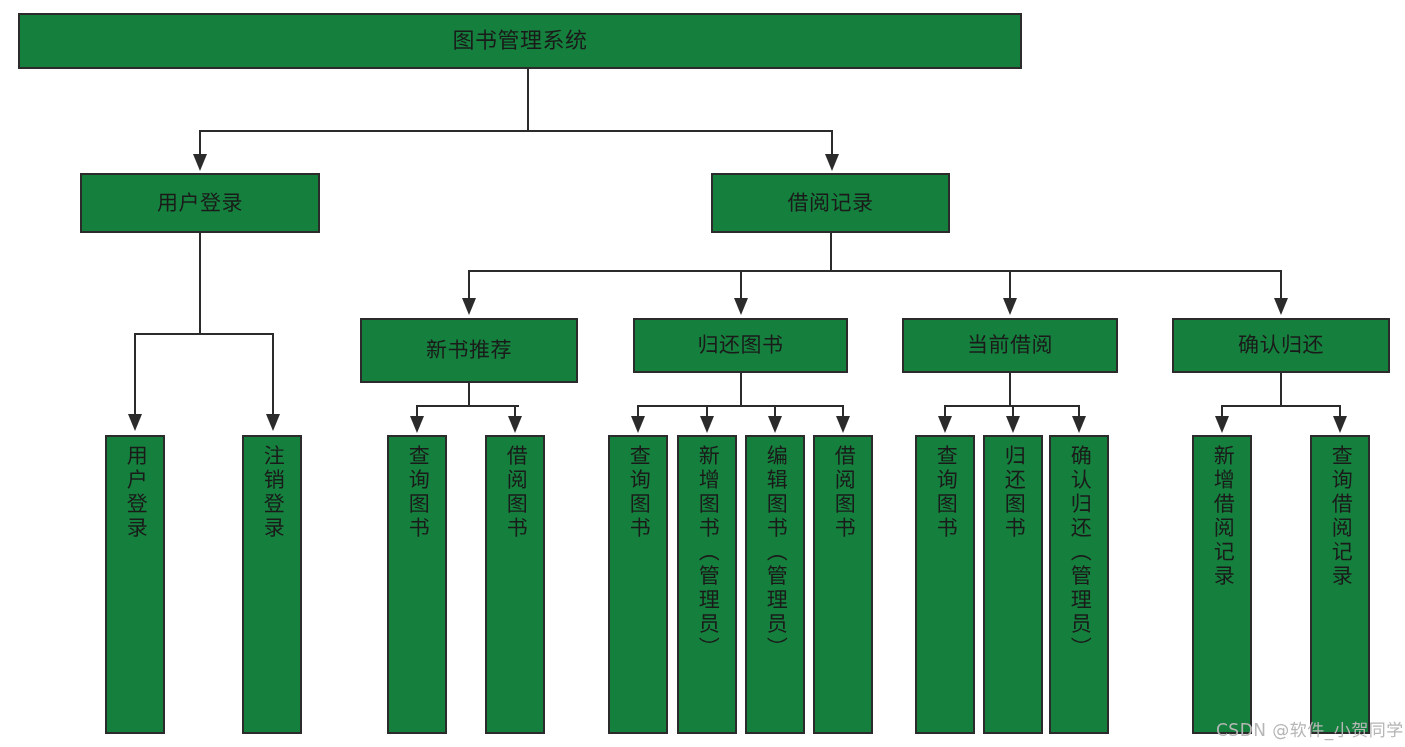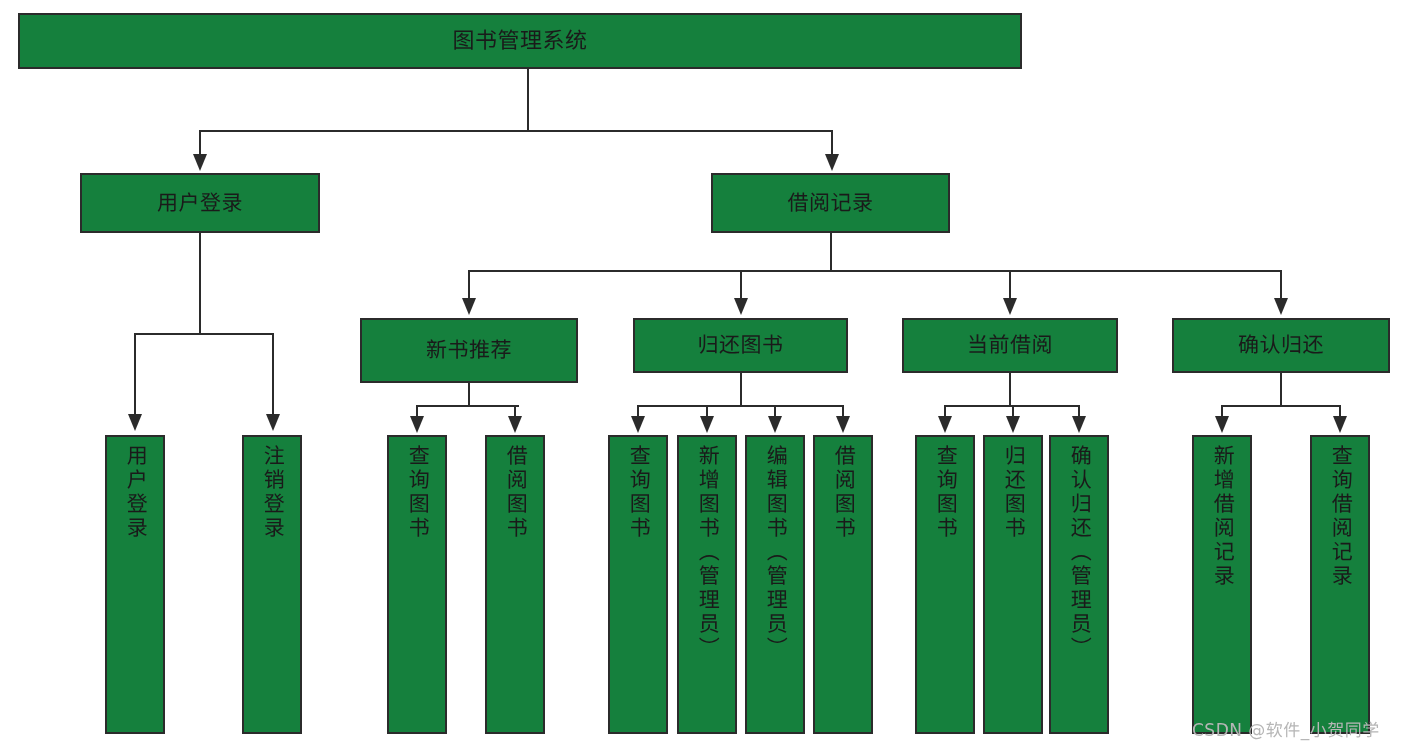--- a/index.html
+++ b/index.html
@@ -73,20 +73,21 @@
     border-top: 17px solid #2b2b2b;
   }
   
   #watermark {
     position: absolute;
     font-size: 17px;
     color: #b6b6b6;
     white-space: nowrap;
     letter-spacing: 0.5px;
     pointer-events: none;
+    margin-left: 24px;
   }
 </style>
 </head>
 <body>
 
 <div id="diagram-root">
 
   <div id="connector-layer">
       <div class="conn conn-v" style="left: 527px; top: 69px; height: 63px;"></div>
       <div class="conn conn-h" style="left: 199px; top: 130px; width: 632px;"></div>

